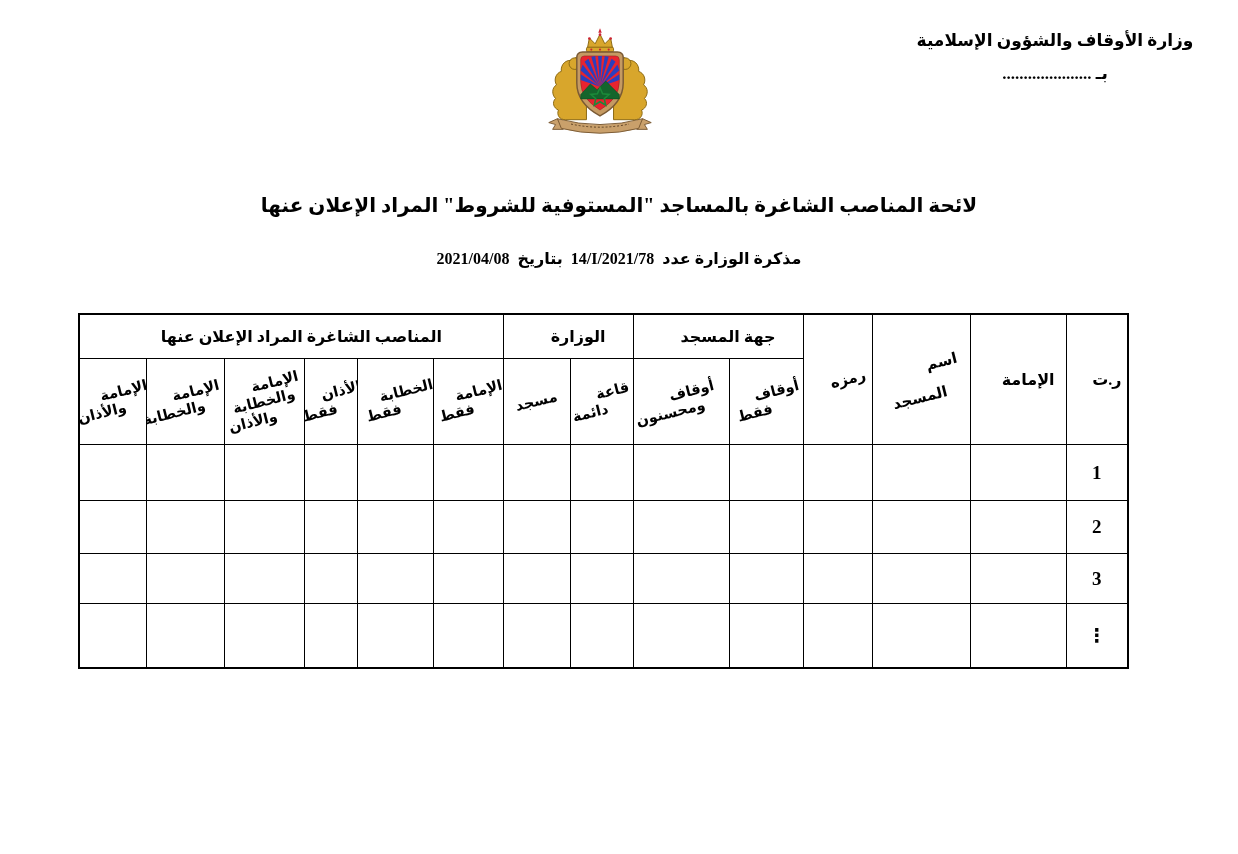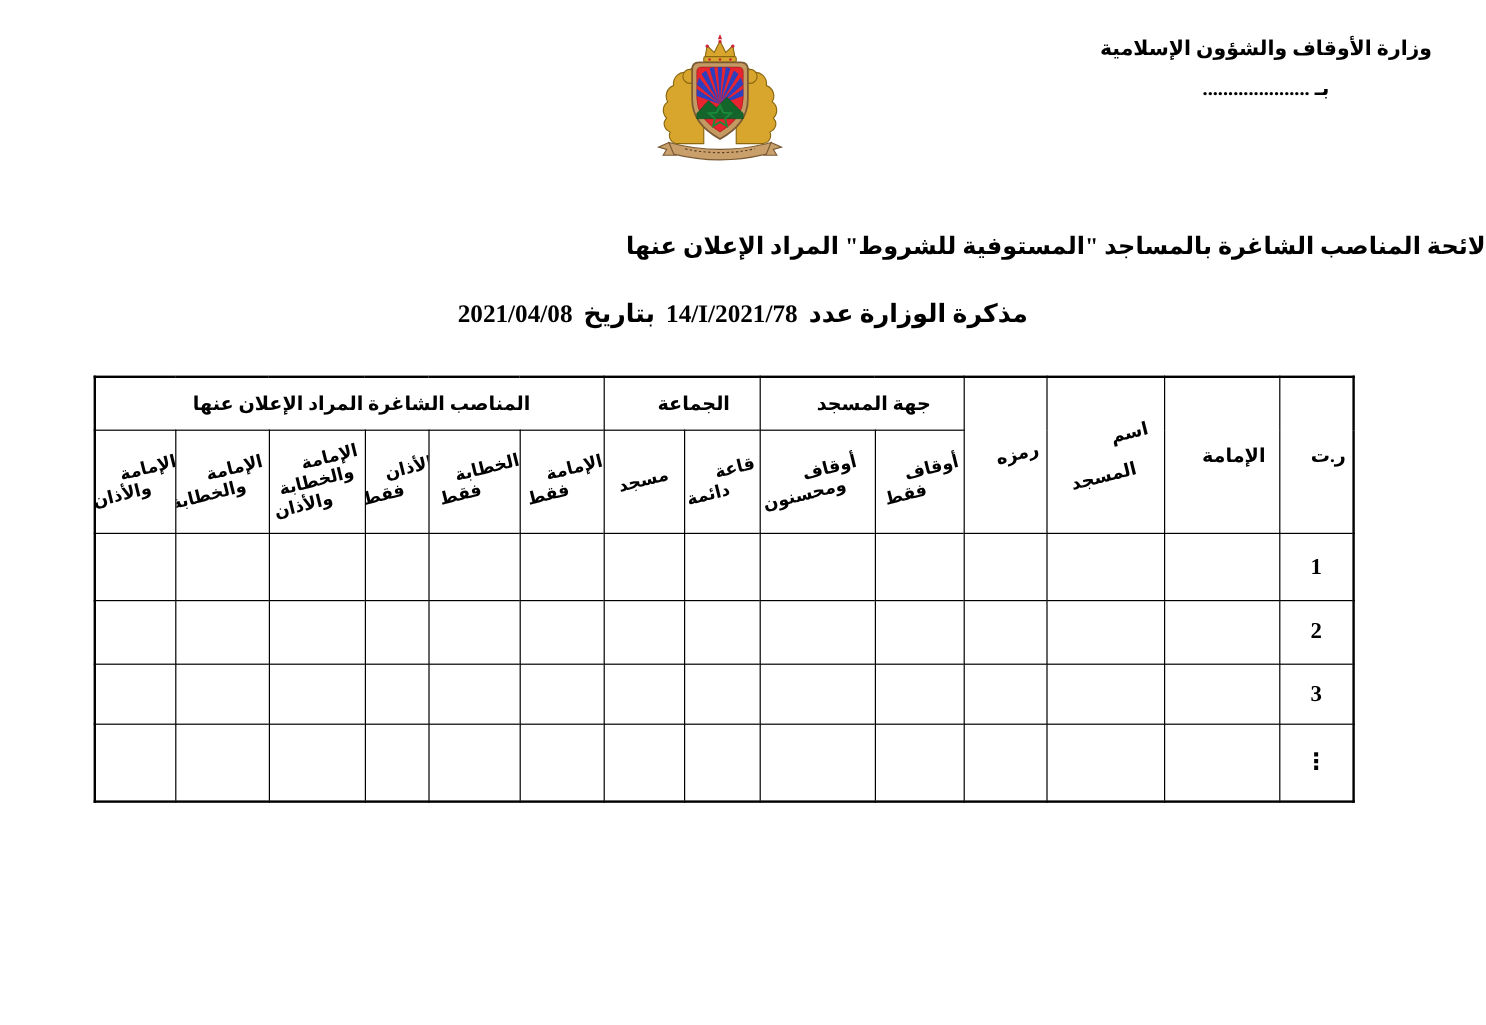--- a/index.html
+++ b/index.html
@@ -14,26 +14,26 @@
     font-weight:bold;font-size:17px;line-height:33px;
     font-family:"Liberation Serif","DejaVu Sans",serif;
   }
   .letterhead .lh-line{white-space:nowrap;}
 
   
   .emblem{position:absolute;left:542px;top:26px;width:116px;height:112px;}
 
   
   .title-main{
-    position:absolute;top:193px;left:0;width:100%;text-align:right;direction:rtl;
+    position:absolute;top:193px;left:0;width:100%;text-align:center;direction:rtl;
     font-weight:bold;font-size:20px;
   }
   .title-memo{
     position:absolute;top:249px;left:0;width:100%;text-align:center;direction:rtl;
-    font-weight:bold;font-size:21px;
+    font-weight:bold;font-size:16px;
   }
   .title-memo span{padding:0 2px;}
 
   
   .table-wrap{position:absolute;left:78px;top:313px;}
   table.form{
     border-collapse:collapse;direction:rtl;table-layout:fixed;width:1049px;
     border:2.5px solid #000;
   }
   table.form th,table.form td{
@@ -151,21 +151,21 @@
                 <span class="dl">اسم</span>
                 <span class="dl">المسجد</span>
               </span>
             </th>
           <th rowspan="2">
               <span class="diag" style="font-size:15px">
                 <span class="dl">رمزه</span>
               </span>
             </th>
           <th colspan="2">جهة المسجد</th>
-          <th colspan="2">الجماعة</th>
+          <th colspan="2">الوزارة</th>
           <th colspan="6">المناصب الشاغرة المراد الإعلان عنها</th>
         </tr>
         <tr class="sub-row">
           <th>
               <span class="diag">
                 <span class="dl">أوقاف</span>
                 <span class="dl">فقط</span>
               </span>
             </th>
           <th>

